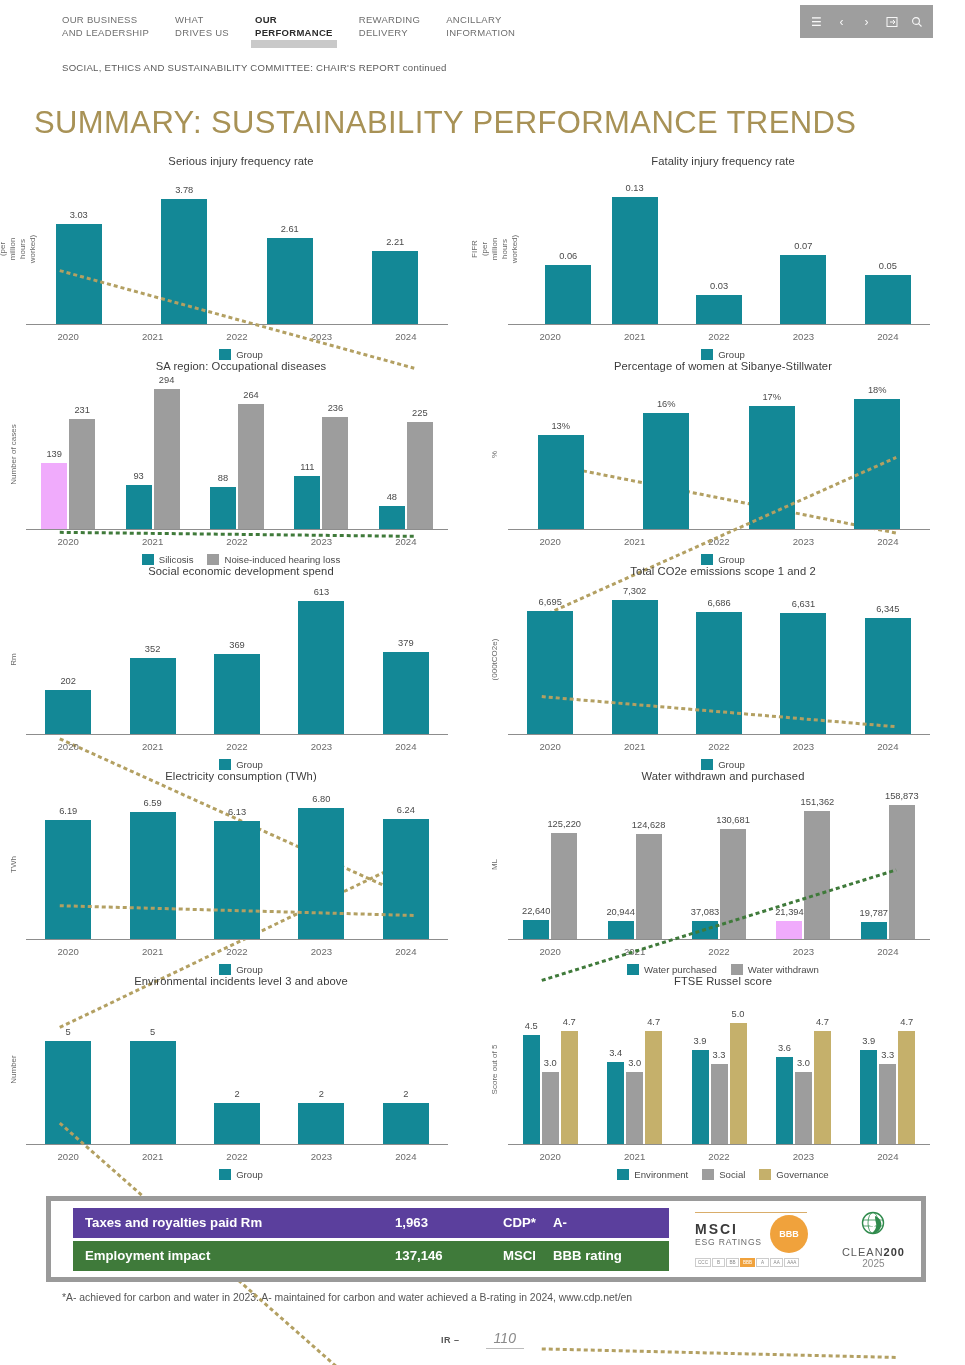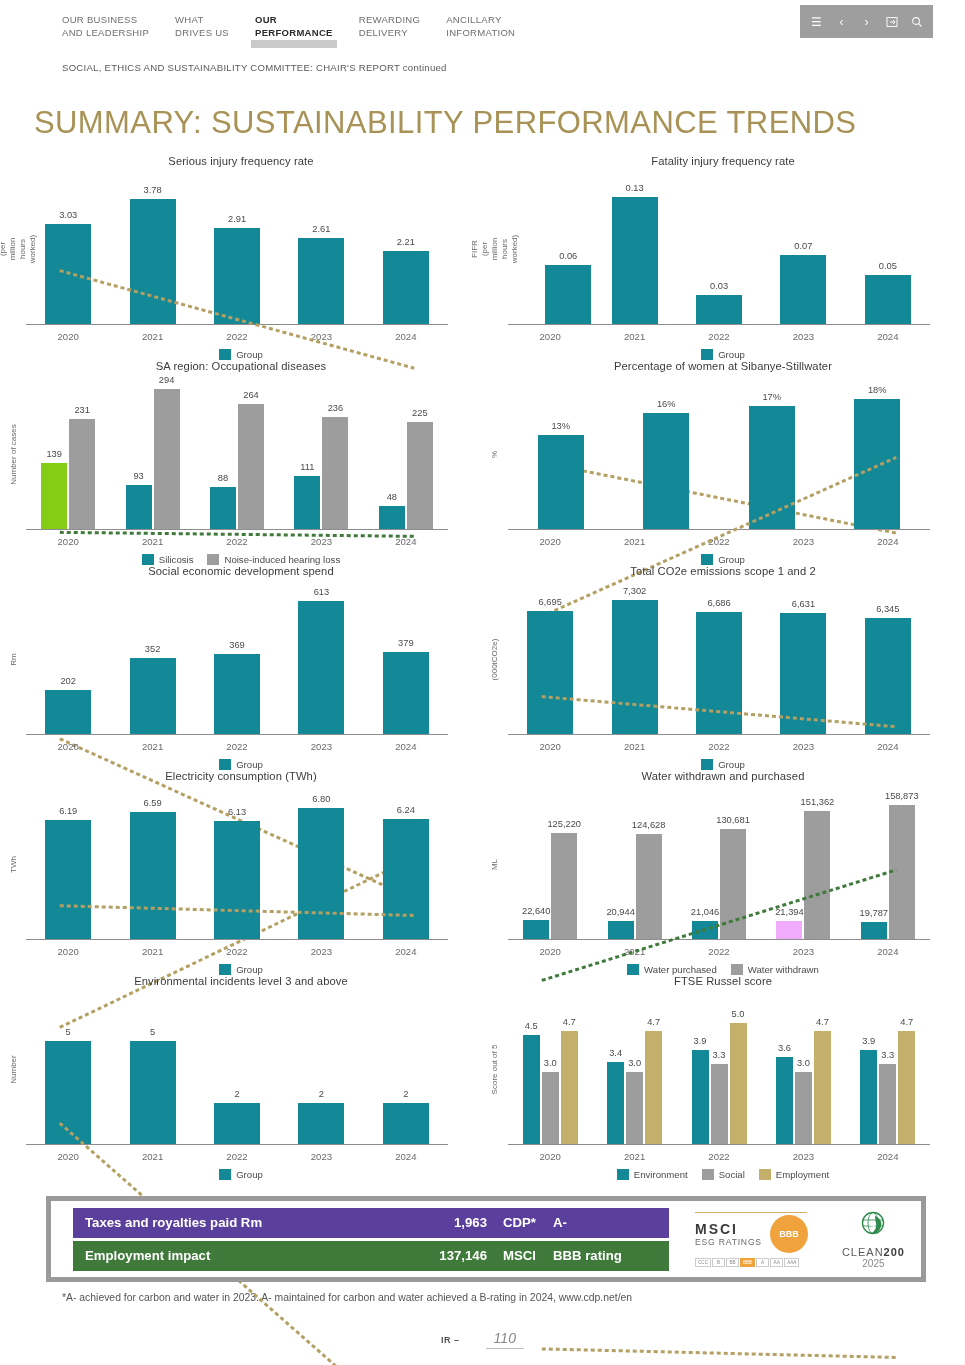--- a/index.html
+++ b/index.html
@@ -91,21 +91,21 @@
     margin: 16px 0 0 46px; width: 880px; height: 86px;
     border: 5px solid #9a9a9a; background: #fff; position: relative;
     display: flex; align-items: center; padding: 0 4px;
   }
   .sum-tbl { width: 596px; margin-left: 18px; }
   .sum-row { display: flex; align-items: center; height: 30px;
              color: #fff; font-weight: bold; font-size: 13.2px; }
   .sum-row.purple { background: #5b3f9d; }
   .sum-row.green  { background: #3f7a3a; margin-top: 3px; }
   .sum-row .lbl { flex: 1; padding-left: 12px; }
-  .sum-row .num { width: 92px; text-align: right; }
+  .sum-row .num { width: 92px; }
   .sum-row .k   { width: 62px; padding-left: 16px; }
   .sum-row .rat { width: 120px; padding-left: 4px; }
 
   .badges { display: flex; align-items: center; gap: 34px; margin-left: 26px; }
   .msci { display: flex; flex-direction: column; gap: 2px; }
   .msci .top { border-top: 1.5px solid #d9ad6a; width: 112px; }
   .msci-main { display: flex; align-items: center; gap: 8px; }
   .msci-txt .m1 { font-size: 14px; font-weight: bold; letter-spacing: 2px;
                   color: #3b3b3b; }
   .msci-txt .m2 { font-size: 8.6px; letter-spacing: .8px; color: #6a6a6a; }
@@ -197,25 +197,20 @@
                 <div class="bar" style="background: rgb(19, 136, 150); height: 100.122px; width: 46px;">
                   <span class="v">3.03</span>
                 </div>
               </div>
               <div class="grp">
                 <div class="bar" style="background: rgb(19, 136, 150); height: 124.904px; width: 46px;">
                   <span class="v">3.78</span>
                 </div>
               </div>
               <div class="grp">
-                <div class="bar" style="background: rgb(19, 136, 150); height: 96.1565px; width: 46px;">
-                  <span class="v">2.91</span>
-                </div>
-              </div>
-              <div class="grp">
                 <div class="bar" style="background: rgb(19, 136, 150); height: 86.2435px; width: 46px; padding-left: 19px;">
                   <span class="v">2.61</span>
                 </div>
               </div>
               <div class="grp">
                 <div class="bar" style="background: rgb(19, 136, 150); height: 73.0261px; width: 46px;">
                   <span class="v">2.21</span>
                 </div>
               </div>
             </div>
@@ -295,21 +290,21 @@
   <div class="row">
     <div class="cell">
         <div class="ch-title">SA region: Occupational diseases</div>
         <div class="ch-body">
           <div class="ylab">
             <span>Number of cases</span>
           </div>
           <div class="plot">
             <div class="bars">
               <div class="grp">
-                <div class="bar" style="background: #84cc16; height: 66.025px; width: 26px;">
+                <div class="bar" style="background: #f0abfc; height: 66.025px; width: 26px;">
                   <span class="v">139</span>
                 </div>
                 <div class="bar" style="background: rgb(157, 157, 157); height: 109.725px; width: 26px;">
                   <span class="v">231</span>
                 </div>
               </div>
               <div class="grp">
                 <div class="bar" style="background: rgb(19, 136, 150); height: 44.175px; width: 26px;">
                   <span class="v">93</span>
                 </div>
@@ -596,21 +591,21 @@
               <div class="grp">
                 <div class="bar" style="background: rgb(19, 136, 150); height: 17.686px; width: 26px;">
                   <span class="v">20,944</span>
                 </div>
                 <div class="bar" style="background: rgb(157, 157, 157); height: 105.241px; width: 26px;">
                   <span class="v">124,628</span>
                 </div>
               </div>
               <div class="grp">
                 <div class="bar" style="background: rgb(19, 136, 150); height: 17.7722px; width: 26px;">
-                  <span class="v">21,046</span>
+                  <span class="v">37,083</span>
                 </div>
                 <div class="bar" style="background: rgb(157, 157, 157); height: 110.353px; width: 26px;">
                   <span class="v">130,681</span>
                 </div>
               </div>
               <div class="grp">
                 <div class="bar" style="background: #f0abfc; height: 18.066px; width: 26px;">
                   <span class="v">21,394</span>
                 </div>
                 <div class="bar" style="background: rgb(157, 157, 157); height: 127.817px; width: 26px;">
@@ -782,21 +777,21 @@
           <div class="it">
             <span class="sw" style="background: rgb(19, 136, 150);"></span>
             <span>Environment</span>
           </div>
           <div class="it">
             <span class="sw" style="background: rgb(157, 157, 157);"></span>
             <span>Social</span>
           </div>
           <div class="it">
             <span class="sw" style="background: rgb(197, 176, 107);"></span>
-            <span>Employment</span>
+            <span>Governance</span>
           </div>
         </div>
       </div>
   </div>
 </div>
 
 <div class="summary">
   <div class="sum-tbl">
     <div class="sum-row purple">
       <span class="lbl">Taxes and royalties paid Rm</span>

